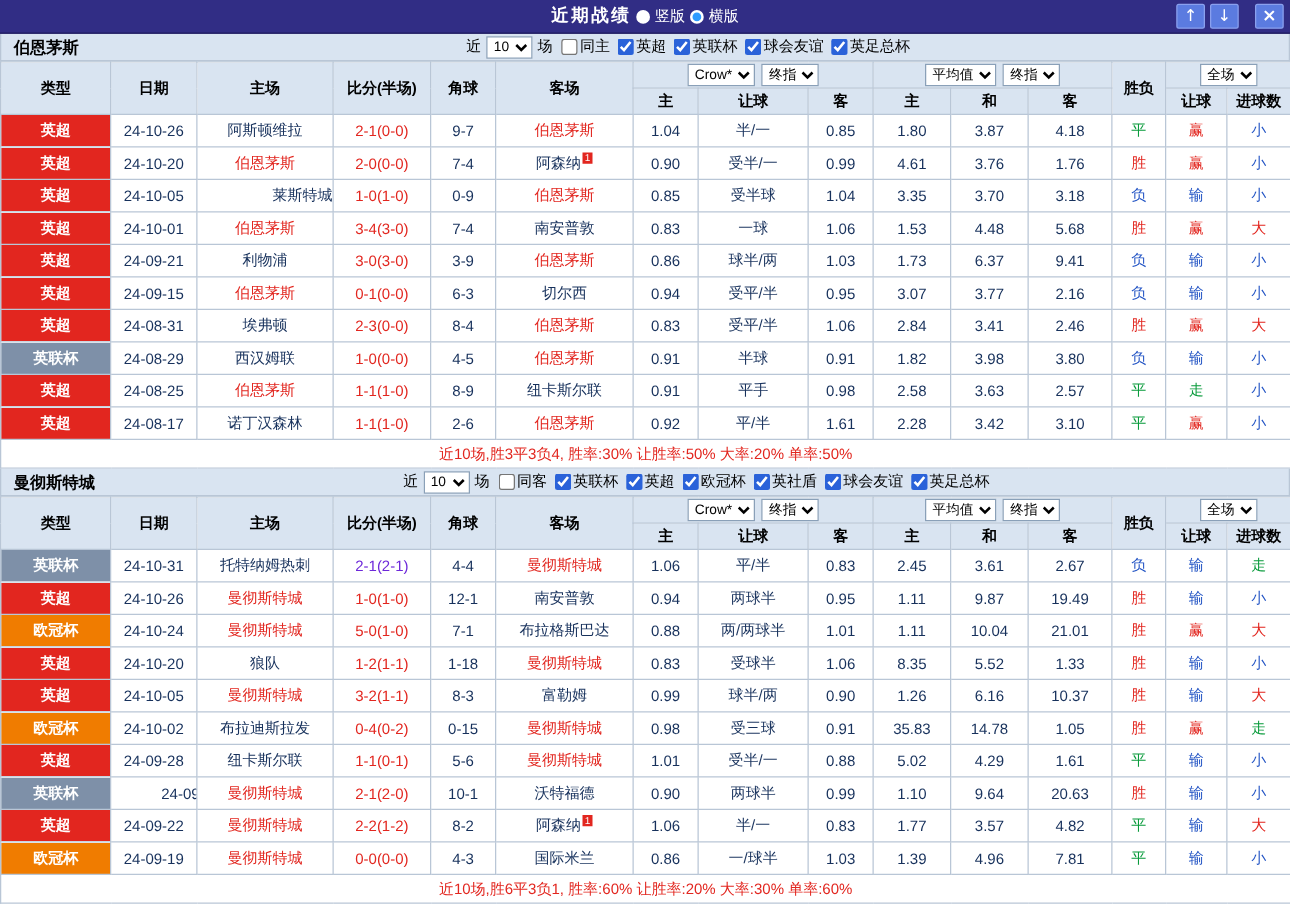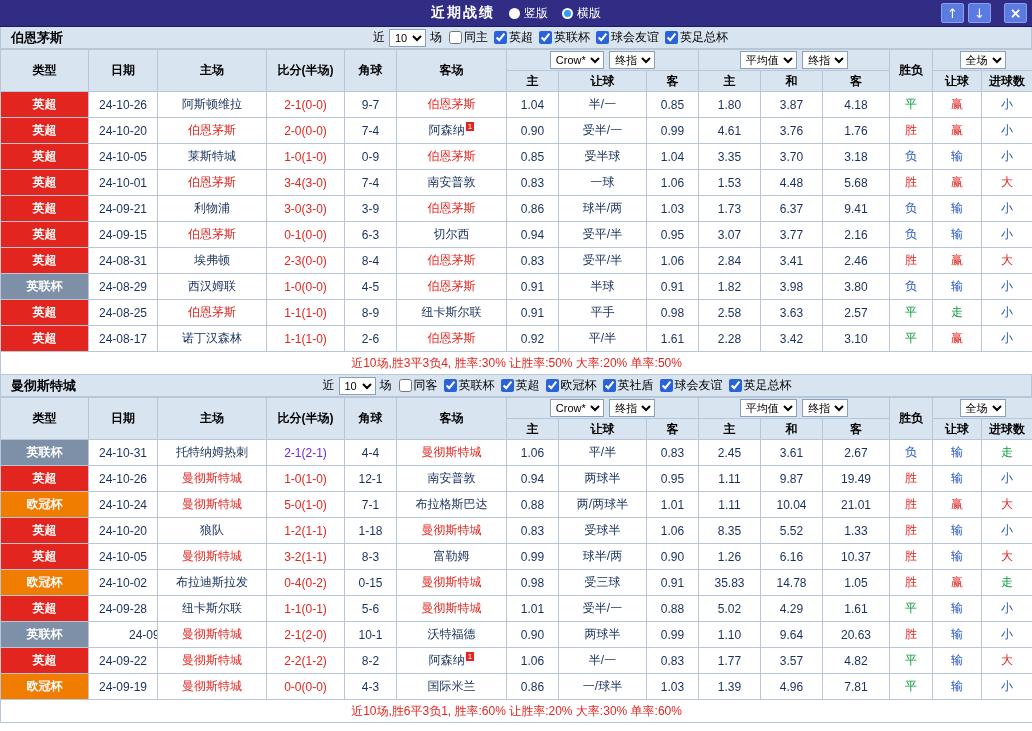--- a/index.html
+++ b/index.html
@@ -3,21 +3,21 @@
 <meta charset="utf-8">
 <style>
   * { margin:0; padding:0; box-sizing:border-box; }
   html,body { width:1032px; height:731px; overflow:hidden; background:#fff;
     font-family:"Liberation Sans","DejaVu Sans",sans-serif; font-size:12px; }
 
   
   .titlebar { height:27px; background:#312d85; position:relative; display:flex;
     align-items:center; color:#fff; border-bottom:1px solid #1f1c5e; }
   .title-group { position:absolute; left:0; right:0; display:flex; justify-content:center;
-    align-items:center; gap:14px; }
+    align-items:center; gap:4px; }
   .page-title { font-size:14px; font-weight:bold; letter-spacing:2px; }
   .radio-item { display:inline-flex; align-items:center; gap:4px; font-size:12px; cursor:pointer; }
   .radio-dot { width:11px; height:11px; border-radius:50%; background:#fff; display:inline-block;
     position:relative; }
   .radio-item.on .radio-dot::after { content:""; position:absolute; inset:2px; border-radius:50%;
     background:#2e9bff; }
   .tb-buttons { position:absolute; right:5px; top:3px; display:flex; gap:4px; align-items:center; }
   .tb-btn { width:23px; height:20px; background:#5b7be0; border:1px solid #8aa0ee; color:#fff;
     font-size:13px; line-height:17px; text-align:center; cursor:pointer; border-radius:2px; padding:0;
     font-family:"DejaVu Sans",sans-serif; }
@@ -180,21 +180,21 @@
           <td data-name="europe-home-odds" style="color: rgb(23, 49, 92);">4.61</td>
           <td data-name="europe-draw-odds" style="color: rgb(23, 49, 92);">3.76</td>
           <td data-name="europe-away-odds" style="color: rgb(23, 49, 92);">1.76</td>
           <td data-name="result" style="color: rgb(226, 38, 31);">胜</td>
           <td data-name="handicap-result" style="color: rgb(226, 38, 31);">赢</td>
           <td data-name="goals-result" style="color: rgb(33, 83, 196);">小</td>
         </tr>
         <tr data-name="match-row">
           <td data-name="league-badge" style="color: rgb(255, 255, 255); background: rgb(226, 38, 31);">英超</td>
           <td data-name="match-date" style="color: rgb(23, 49, 92);">24-10-05</td>
-          <td data-name="home-team" style="color: rgb(23, 49, 92);">莱斯特城</td>
+          <td data-name="home-team" style="color: rgb(23, 49, 92); text-align: right;">莱斯特城</td>
           <td data-name="score" style="color: rgb(226, 38, 31);">1-0(1-0)</td>
           <td data-name="corners" style="color: rgb(23, 49, 92);">0-9</td>
           <td data-name="away-team" style="color: rgb(226, 38, 31);">伯恩茅斯</td>
           <td data-name="handicap-home-odds" style="color: rgb(23, 49, 92);">0.85</td>
           <td data-name="handicap-line" style="color: rgb(23, 49, 92);">受半球</td>
           <td data-name="handicap-away-odds" style="color: rgb(23, 49, 92);">1.04</td>
           <td data-name="europe-home-odds" style="color: rgb(23, 49, 92);">3.35</td>
           <td data-name="europe-draw-odds" style="color: rgb(23, 49, 92);">3.70</td>
           <td data-name="europe-away-odds" style="color: rgb(23, 49, 92);">3.18</td>
           <td data-name="result" style="color: rgb(33, 83, 196);">负</td>

